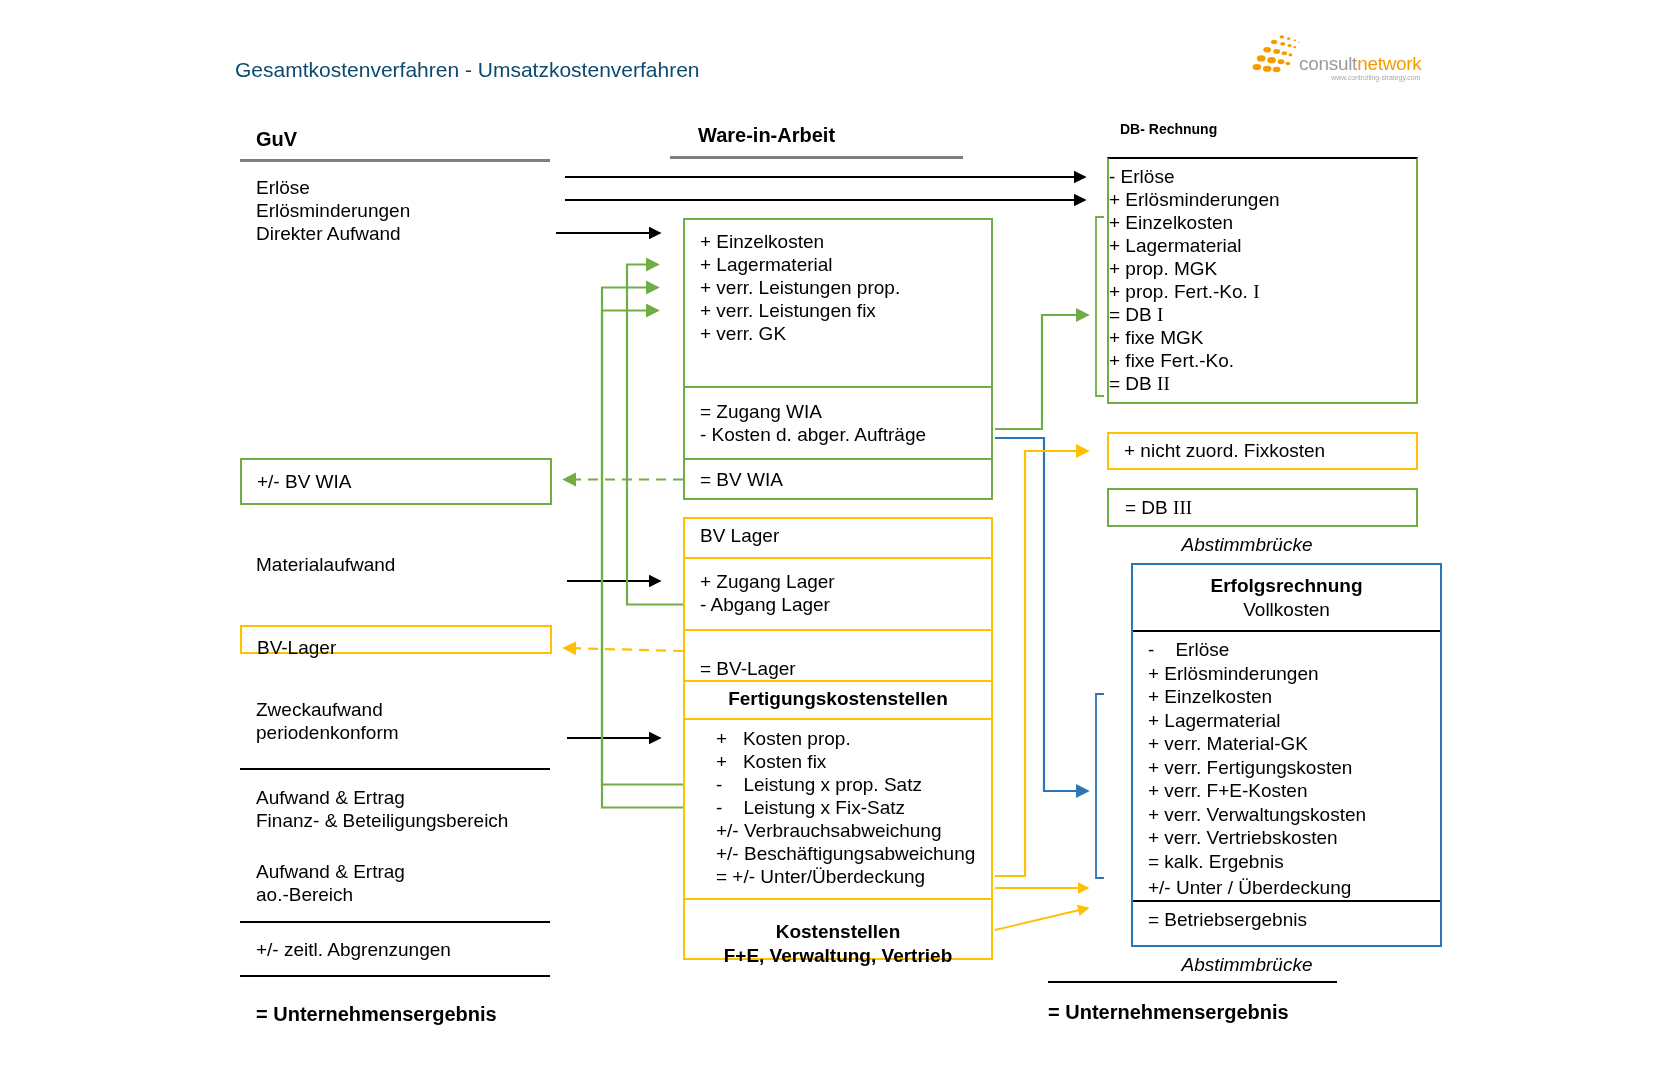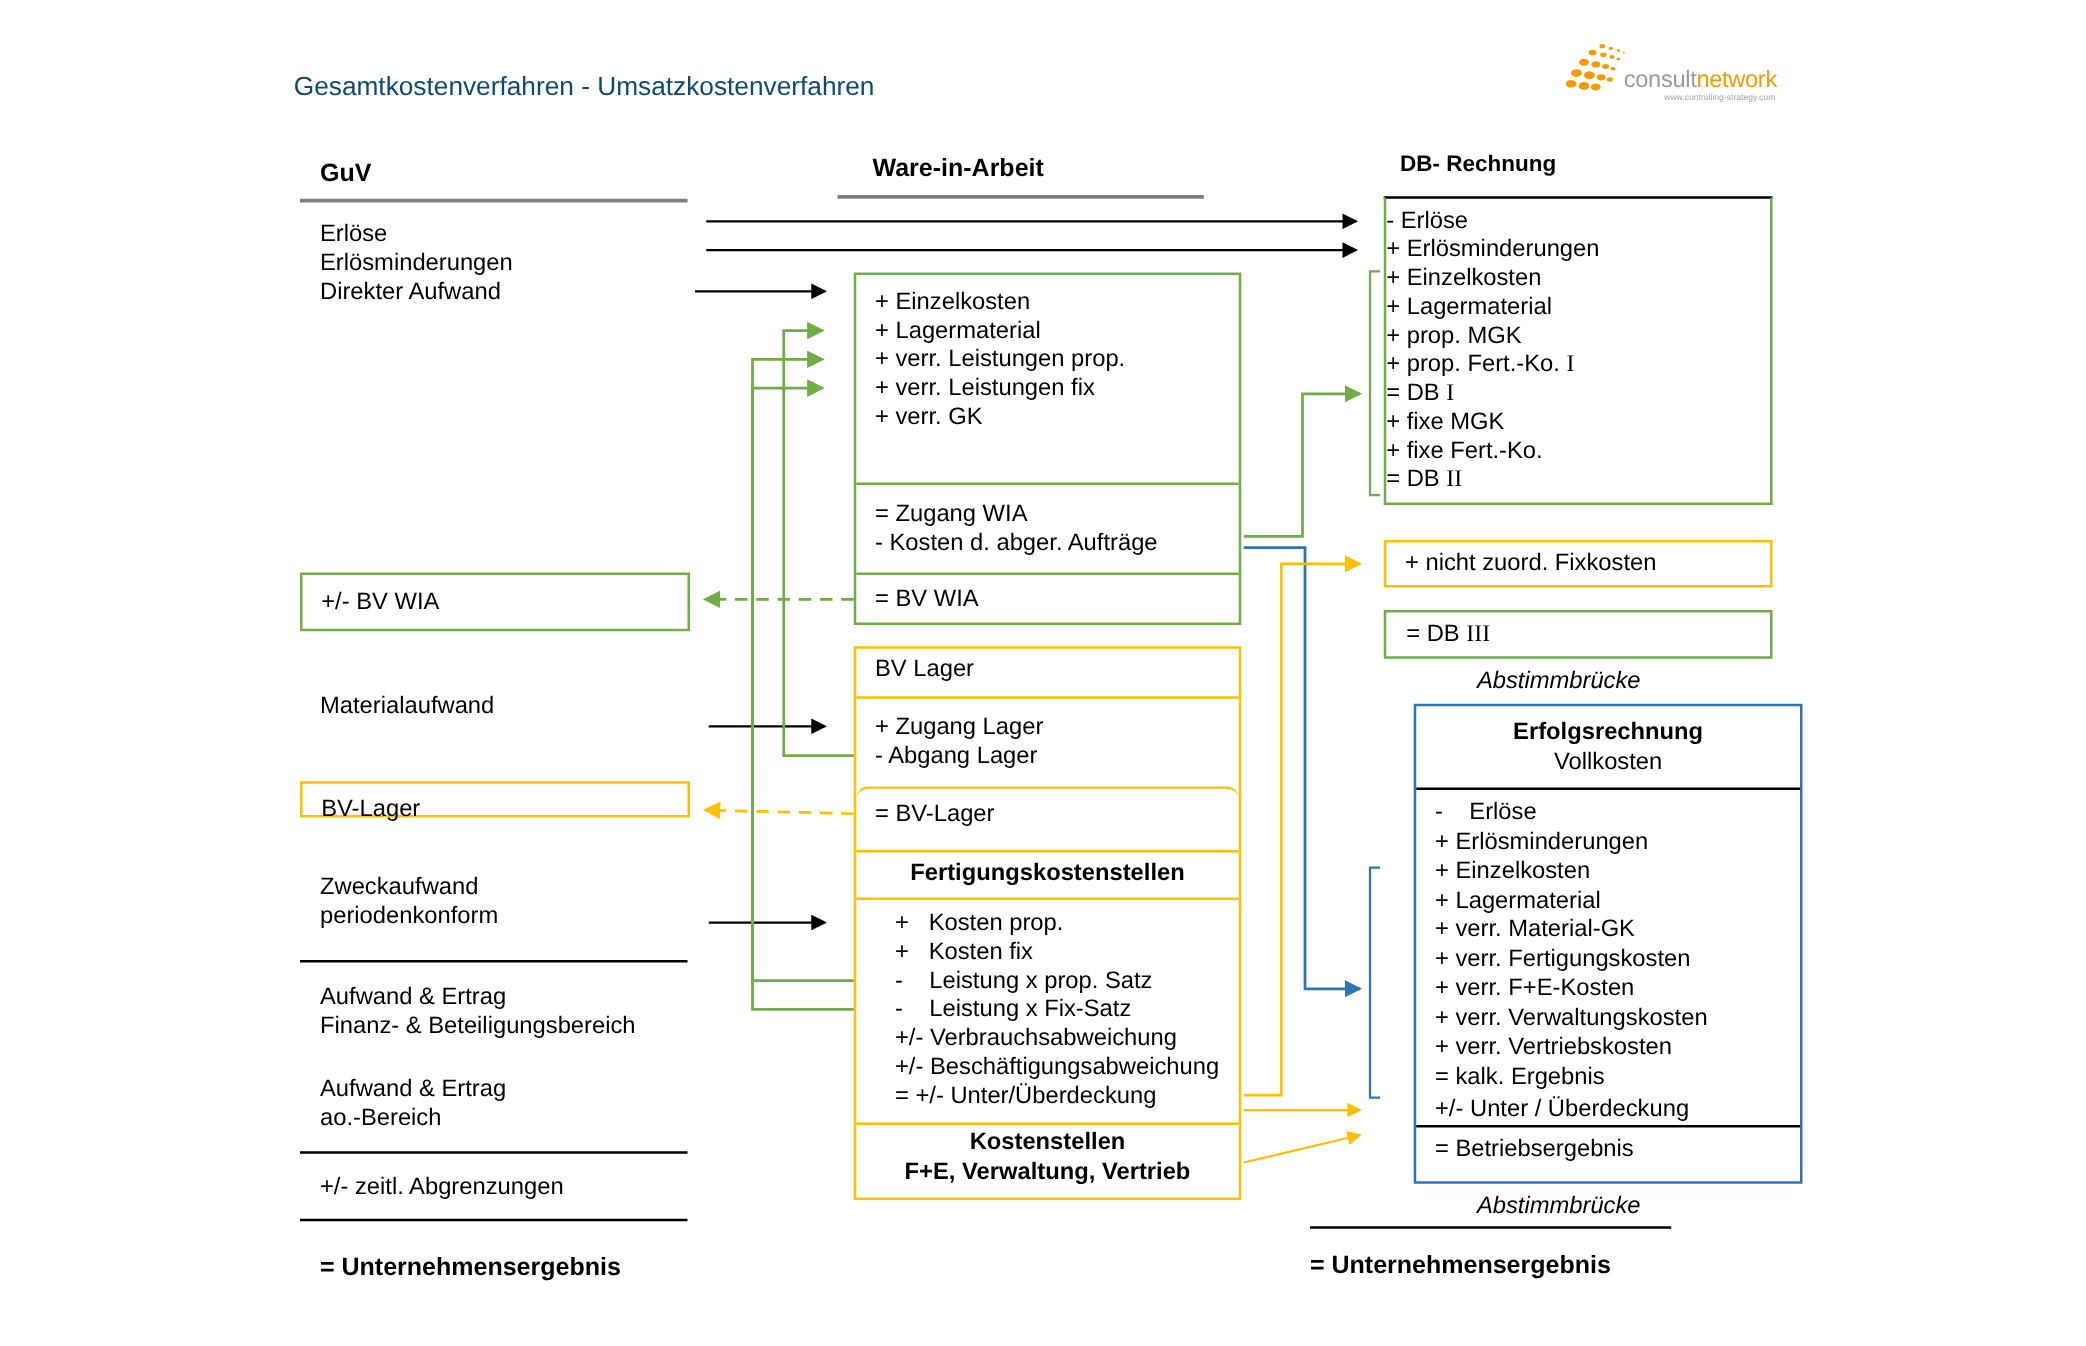--- a/index.html
+++ b/index.html
@@ -4,21 +4,21 @@
 <style>
   html,body { margin:0; padding:0; background:#fff; }
   .canvas {
     position:relative; width:1669px; height:1077px; background:#ffffff;
     font-family:"Liberation Sans", sans-serif; font-size:19px; color:#000;
     overflow:hidden;
   }
   .abs { position:absolute; }
   .title { font-size:21px; color:#0c4a6e; }
   .colhead { font-weight:bold; font-size:20px; }
-  .colhead.big { font-size:18px; }
+  .colhead.big { font-size:14px; }
   .hr-gray { height:3px; background:#7f7f7f; }
   .hr-black { height:2px; background:#000; }
   .row { line-height:23px; white-space:pre-wrap; }
   .plain .row { padding-left:0; }
   .lh24 .row { line-height:24px; }
   .lh235 .row { line-height:23.5px; }
   .bold { font-weight:bold; }
   .italic { font-style:italic; }
   .center { text-align:center; }
   .serif { font-family:"Liberation Serif", serif; }
@@ -134,36 +134,36 @@
   </div>
 
   <div class="abs box yellow-b" style="left:683px; top:517px; width:310px; height:443px;">
     <div class="sec" style="height:38px; padding-top:5px;">
         <div class="row">BV Lager</div>
       </div>
     <div class="sec bt-yellow" style="height:72px; padding-top:11px;">
         <div class="row">+ Zugang Lager</div>
         <div class="row">- Abgang Lager</div>
       </div>
-    <div class="sec bt-yellow" style="height:51px; padding-top:9px;border-radius:10px;">
+    <div class="sec bt-yellow" style="height:51px; padding-top:26px;">
         <div class="row">= BV-Lager</div>
       </div>
     <div class="sec bt-yellow center bold lh24" style="height:38px; padding-top:5px;">
       <div class="row">Fertigungskostenstellen</div>
     </div>
     <div class="sec bt-yellow" style="height:180px; padding-top:7px;padding-left:16px;">
         <div class="row">+   Kosten prop.</div>
         <div class="row">+   Kosten fix</div>
         <div class="row">-    Leistung x prop. Satz</div>
         <div class="row">-    Leistung x Fix-Satz</div>
         <div class="row">+/- Verbrauchsabweichung</div>
         <div class="row">+/- Beschäftigungsabweichung</div>
         <div class="row">= +/- Unter/Überdeckung</div>
       </div>
-    <div class="sec bt-yellow center bold lh24" style="height:60px; padding-top:2px;">
+    <div class="sec bt-yellow center bold lh24" style="height:60px; padding-top:20px;">
         <div class="row">Kostenstellen</div>
         <div class="row">F+E, Verwaltung, Vertrieb</div>
       </div>
   </div>
 
   <div class="abs colhead big" style="left:1120px; top:121px;">DB- Rechnung</div>
 
   <div class="abs box green-b" style="left:1107px; top:157px; width:311px; height:247px; border-top:2.5px solid #000; padding-top:6px;">
       <div class="row">- Erlöse</div>
       <div class="row">+ Erlösminderungen</div>

